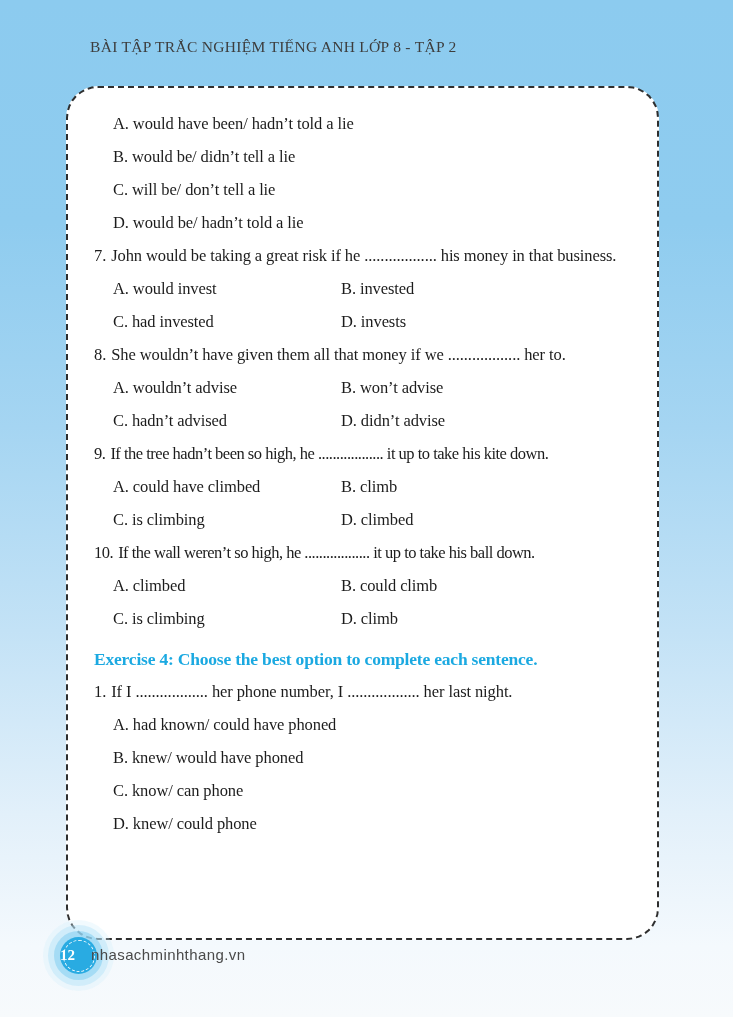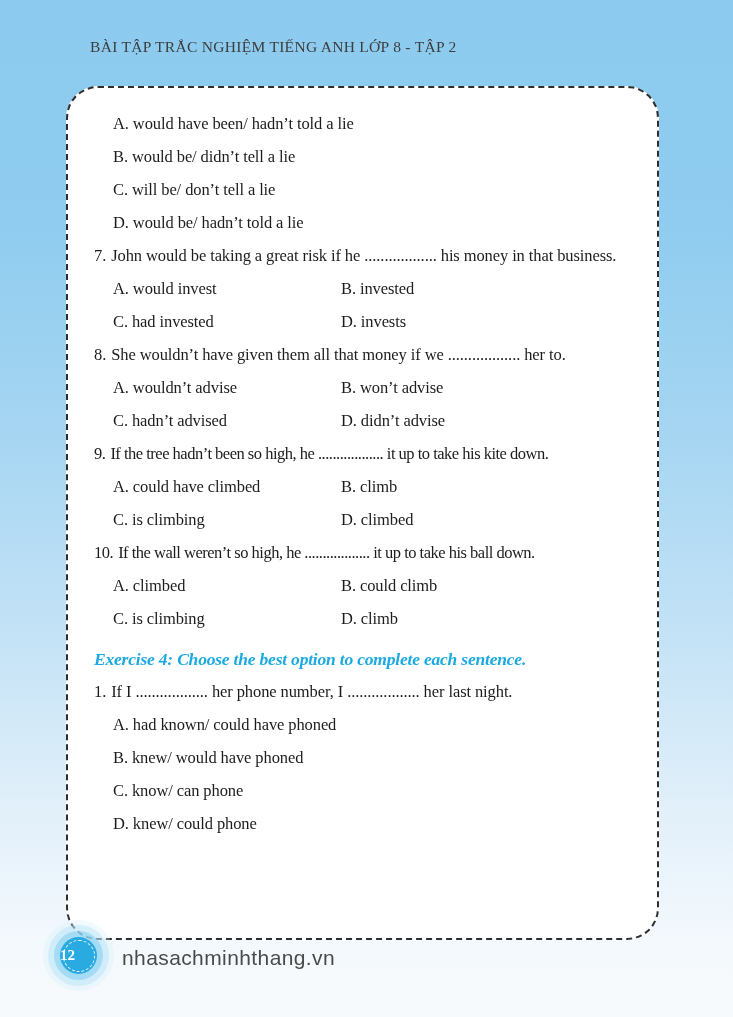--- a/index.html
+++ b/index.html
@@ -68,21 +68,20 @@
   }
 
   .exercise-heading {
     margin-top: 14px;
     margin-bottom: 4px;
     font-size: 17.5px;
     line-height: 26px;
     font-weight: bold;
     color: #1ba9e1;
     letter-spacing: -0.2px;
-    font-style: italic;
   }
 
   .page-badge {
     position: absolute;
     left: 60px;
     top: 937px;
     width: 37px;
     height: 37px;
     border-radius: 50%;
     background: #29abe2;
@@ -104,24 +103,24 @@
   }
   .page-badge span {
     color: #ffffff;
     font-size: 15px;
     font-weight: bold;
     font-family: "Liberation Serif", serif;
   }
 
   .site-text {
     position: absolute;
-    left: 122px;
+    left: 91px;
     top: 946px;
     font-family: "Liberation Sans", "DejaVu Sans", sans-serif;
-    font-size: 21px;
+    font-size: 15px;
     letter-spacing: 0.4px;
     color: #4a4a4a;
     z-index: 3;
   }
 </style>
 </head>
 <body>
 
 <div class="page">
 

